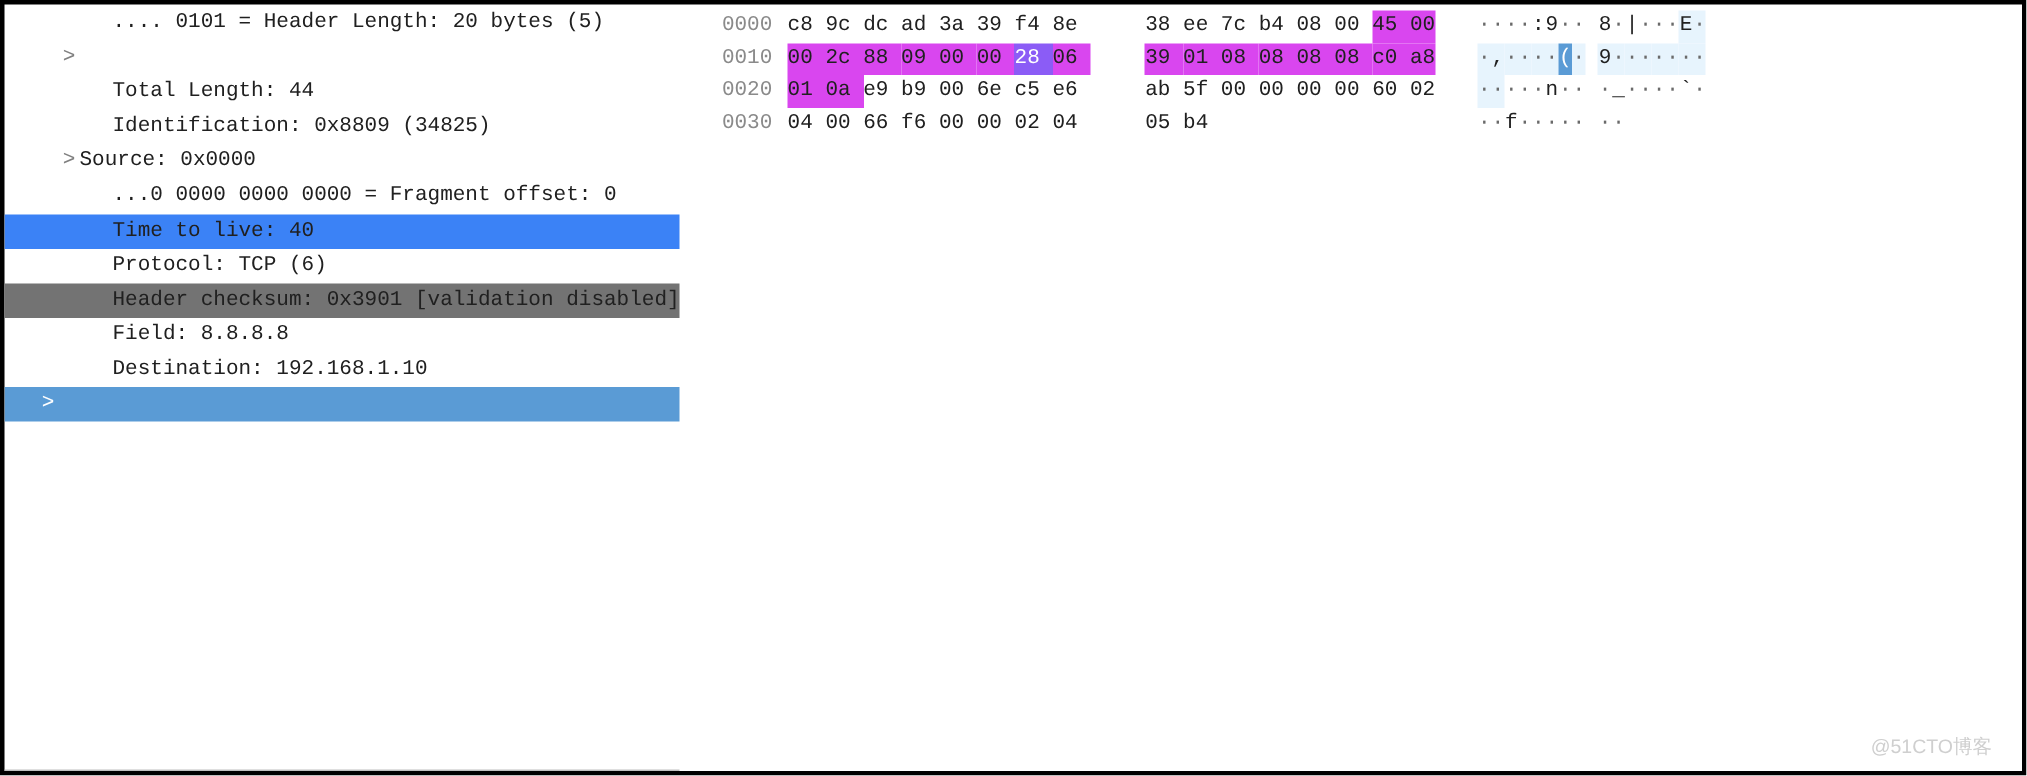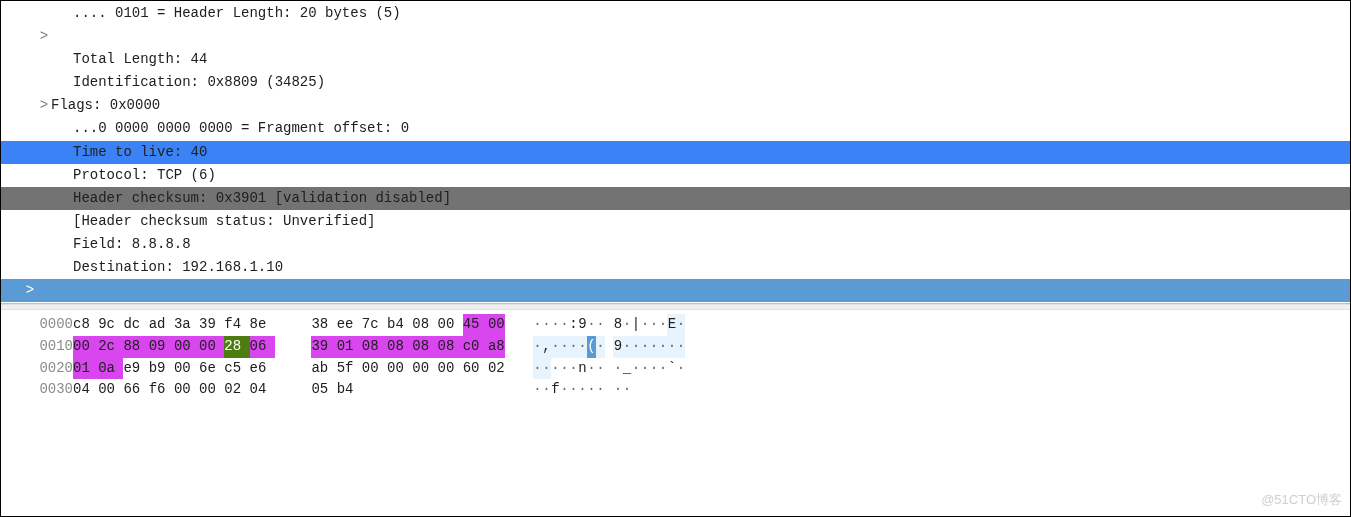--- a/index.html
+++ b/index.html
@@ -1,58 +1,57 @@
 <!DOCTYPE html>
 <html><head>
 <meta charset="utf-8">
 <style>
   html,body{margin:0;padding:0;font-family:Consolas,"Courier New",monospace;font-size:14px;color:#202020;line-height:1.65;background:#fff}
-  .frame{width:1351px;height:517px;border:1px solid #000000;box-sizing:border-box;display:flex;flex-direction:column;overflow:hidden;position:relative}
+  .frame{width:1351px;height:517px;border:3px solid #000000;box-sizing:border-box;display:flex;flex-direction:row;overflow:hidden;position:relative}
   .details-pane{flex:0 0 auto;border-bottom:1px solid #bfbfbf;padding-top:1px;padding-bottom:1px}
   .row{display:flex;align-items:flex-start;white-space:pre}
   .tw{display:inline-block;width:14px;text-align:center;color:#808080;cursor:pointer;user-select:none}
   .ind{display:inline-block}
   .i1{width:36px}
   .i2{width:58px}
   .hl-light{background:#3b82f6}
   .hl-lighter{background:#737373}
   .hl-sel{background:#5a9bd5;color:#fff}
   .hl-sel .tw{color:#fff}
   .splitter{height:4px;background:#f0f0f0;border-top:1px solid #e0e0e0;border-bottom:1px solid #e0e0e0}
   .hex-pane{flex:1 1 auto;padding:4px 0;overflow:auto;line-height:1.55}
   .hexrow{display:flex;white-space:pre}
-  .offset{width:54px;text-align:right;color:#8a8a8a;padding-left:18px}
+  .offset{width:54px;text-align:center;color:#8a8a8a;padding-left:18px}
   .hexbytes{width:460px}
   .g1{display:inline-block;width:230px}
   .g2{display:inline-block}
   .ascii{flex:1}
   .b{display:inline-block}
   .bhl{background:#d946ef}
-  .sel{background:#4d7c0f;color:#fff}
+  .sel{background:#8b5cf6;color:#fff}
   .a{display:inline-block;width:9px;text-align:center}
   .ahl{background:#e7f4fd}
   .asel{background:#5a9bd5;color:#fff}
   .dot{color:#6a6a6a}
-  .watermark{position:absolute;right:8px;bottom:6px;color:#cfcfcf;font-family:Arial,sans-serif;font-size:13px;pointer-events:none}
+  .watermark{position:absolute;right:20px;bottom:6px;color:#cfcfcf;font-family:Arial,sans-serif;font-size:13px;pointer-events:none}
 </style>
 </head>
 <body>
 
 <div class="frame">
   <div class="details-pane" id="details">
       <div class="row"><span class="ind i2"></span><span class="tw"> </span><span>.... 0101 = Header Length: 20 bytes (5)</span></div>
       <div class="row"><span class="ind i1"></span><span class="tw">&gt;</span></div>
       <div class="row"><span class="ind i2"></span><span class="tw"> </span><span>Total Length: 44</span></div>
       <div class="row"><span class="ind i2"></span><span class="tw"> </span><span>Identification: 0x8809 (34825)</span></div>
-      <div class="row"><span class="ind i1"></span><span class="tw">&gt;</span><span>Flags: 0x0000</span></div>
+      <div class="row"><span class="ind i1"></span><span class="tw">&gt;</span><span>Source: 0x0000</span></div>
       <div class="row"><span class="ind i2"></span><span class="tw"> </span><span>...0 0000 0000 0000 = Fragment offset: 0</span></div>
       <div class="row hl-light"><span class="ind i2"></span><span class="tw"> </span><span>Time to live: 40</span></div>
       <div class="row"><span class="ind i2"></span><span class="tw"> </span><span>Protocol: TCP (6)</span></div>
       <div class="row hl-lighter"><span class="ind i2"></span><span class="tw"> </span><span>Header checksum: 0x3901 [validation disabled]</span></div>
-      <div class="row"><span class="ind i2"></span><span class="tw"> </span><span>[Header checksum status: Unverified]</span></div>
       <div class="row"><span class="ind i2"></span><span class="tw"> </span><span>Field: 8.8.8.8</span></div>
       <div class="row"><span class="ind i2"></span><span class="tw"> </span><span>Destination: 192.168.1.10</span></div>
       <div class="row hl-sel"><span class="ind" style="width: 22px;"></span><span class="tw">&gt;</span></div>
     </div>
   <div class="splitter"></div>
   <div class="hex-pane" id="hex">
       <div class="hexrow"><span class="offset">0000</span><span class="hexbytes"><span class="g1"><span class="b">c8 </span><span class="b">9c </span><span class="b">dc </span><span class="b">ad </span><span class="b">3a </span><span class="b">39 </span><span class="b">f4 </span><span class="b">8e </span></span> <span class="g2"><span class="b">38 </span><span class="b">ee </span><span class="b">7c </span><span class="b">b4 </span><span class="b">08 </span><span class="b">00 </span><span class="b bhl">45 </span><span class="b bhl">00</span></span></span><span class="ascii"><span class="a dot">·</span><span class="a dot">·</span><span class="a dot">·</span><span class="a dot">·</span><span class="a">:</span><span class="a">9</span><span class="a dot">·</span><span class="a dot">·</span><span> </span><span class="a">8</span><span class="a dot">·</span><span class="a">|</span><span class="a dot">·</span><span class="a dot">·</span><span class="a dot">·</span><span class="a ahl">E</span><span class="a dot ahl">·</span></span></div>
       <div class="hexrow"><span class="offset">0010</span><span class="hexbytes"><span class="g1"><span class="b bhl">00 </span><span class="b bhl">2c </span><span class="b bhl">88 </span><span class="b bhl">09 </span><span class="b bhl">00 </span><span class="b bhl">00 </span><span class="b sel">28 </span><span class="b bhl">06 </span></span> <span class="g2"><span class="b bhl">39 </span><span class="b bhl">01 </span><span class="b bhl">08 </span><span class="b bhl">08 </span><span class="b bhl">08 </span><span class="b bhl">08 </span><span class="b bhl">c0 </span><span class="b bhl">a8</span></span></span><span class="ascii"><span class="a dot ahl">·</span><span class="a ahl">,</span><span class="a dot ahl">·</span><span class="a dot ahl">·</span><span class="a dot ahl">·</span><span class="a dot ahl">·</span><span class="a asel">(</span><span class="a dot ahl">·</span><span> </span><span class="a ahl">9</span><span class="a dot ahl">·</span><span class="a dot ahl">·</span><span class="a dot ahl">·</span><span class="a dot ahl">·</span><span class="a dot ahl">·</span><span class="a dot ahl">·</span><span class="a dot ahl">·</span></span></div>
       <div class="hexrow"><span class="offset">0020</span><span class="hexbytes"><span class="g1"><span class="b bhl">01 </span><span class="b bhl">0a </span><span class="b">e9 </span><span class="b">b9 </span><span class="b">00 </span><span class="b">6e </span><span class="b">c5 </span><span class="b">e6 </span></span> <span class="g2"><span class="b">ab </span><span class="b">5f </span><span class="b">00 </span><span class="b">00 </span><span class="b">00 </span><span class="b">00 </span><span class="b">60 </span><span class="b">02</span></span></span><span class="ascii"><span class="a dot ahl">·</span><span class="a dot ahl">·</span><span class="a dot">·</span><span class="a dot">·</span><span class="a dot">·</span><span class="a">n</span><span class="a dot">·</span><span class="a dot">·</span><span> </span><span class="a dot">·</span><span class="a">_</span><span class="a dot">·</span><span class="a dot">·</span><span class="a dot">·</span><span class="a dot">·</span><span class="a">`</span><span class="a dot">·</span></span></div>
       <div class="hexrow"><span class="offset">0030</span><span class="hexbytes"><span class="g1"><span class="b">04 </span><span class="b">00 </span><span class="b">66 </span><span class="b">f6 </span><span class="b">00 </span><span class="b">00 </span><span class="b">02 </span><span class="b">04 </span></span> <span class="g2"><span class="b">05 </span><span class="b">b4</span></span></span><span class="ascii"><span class="a dot">·</span><span class="a dot">·</span><span class="a">f</span><span class="a dot">·</span><span class="a dot">·</span><span class="a dot">·</span><span class="a dot">·</span><span class="a dot">·</span><span> </span><span class="a dot">·</span><span class="a dot">·</span></span></div>

